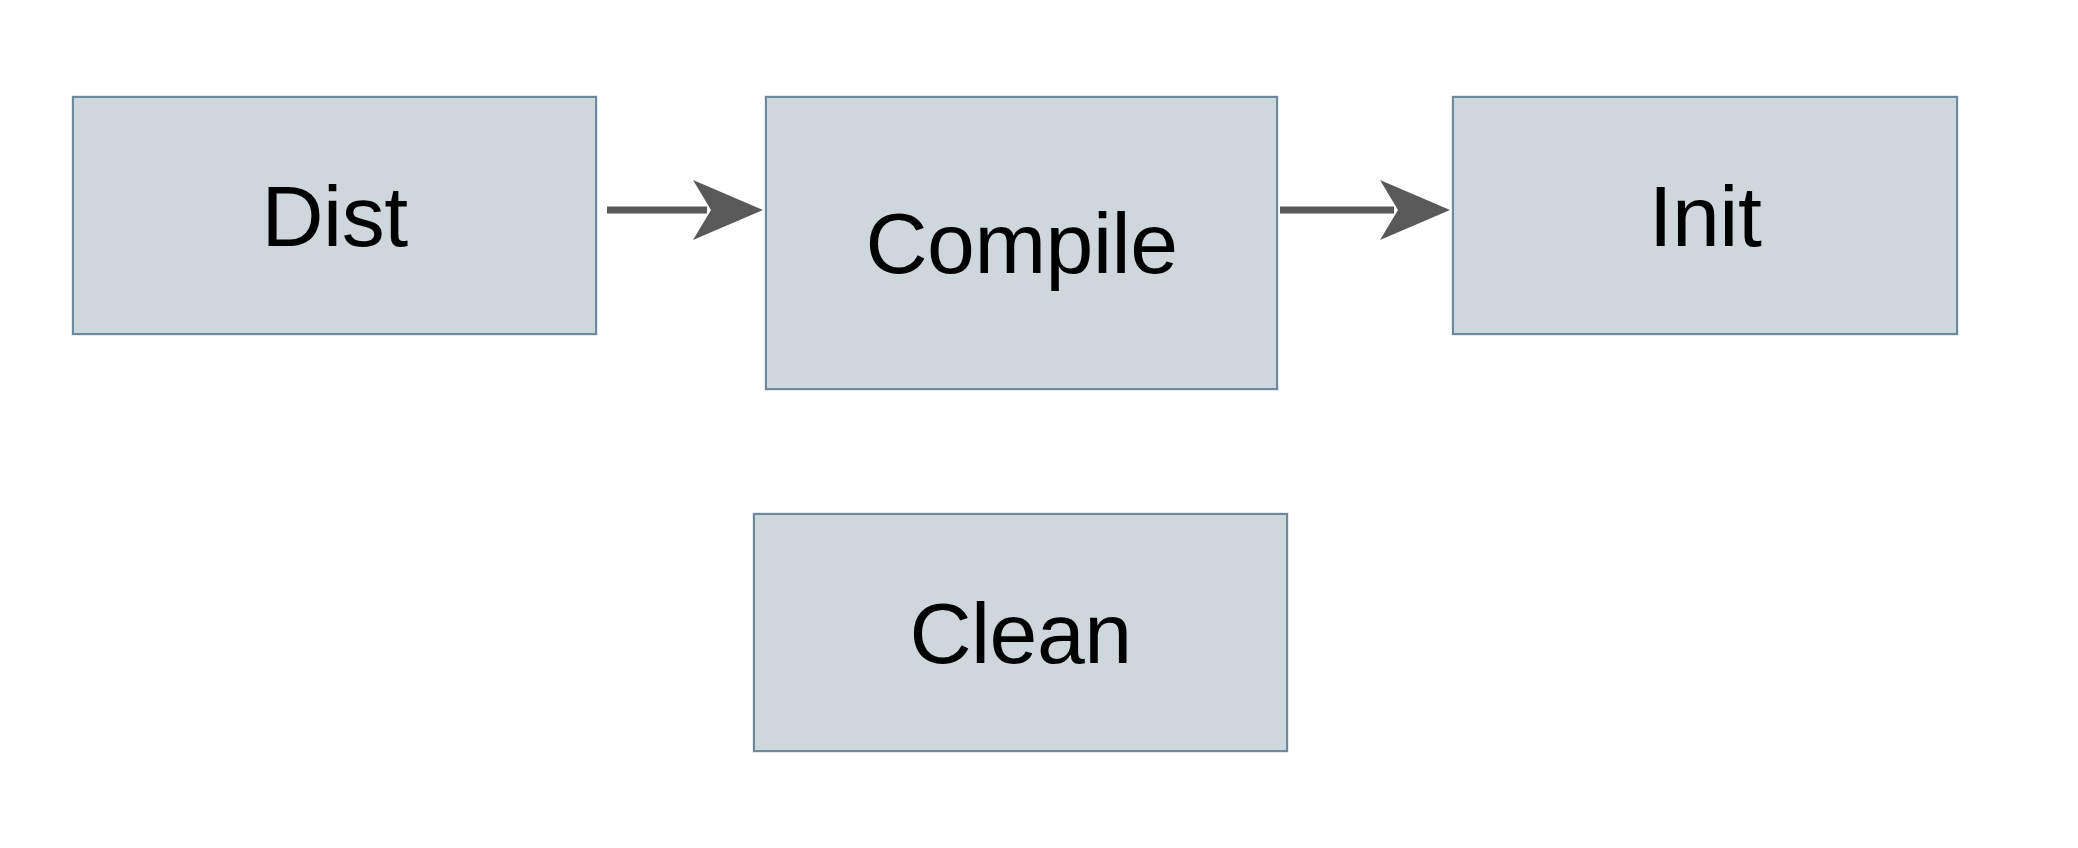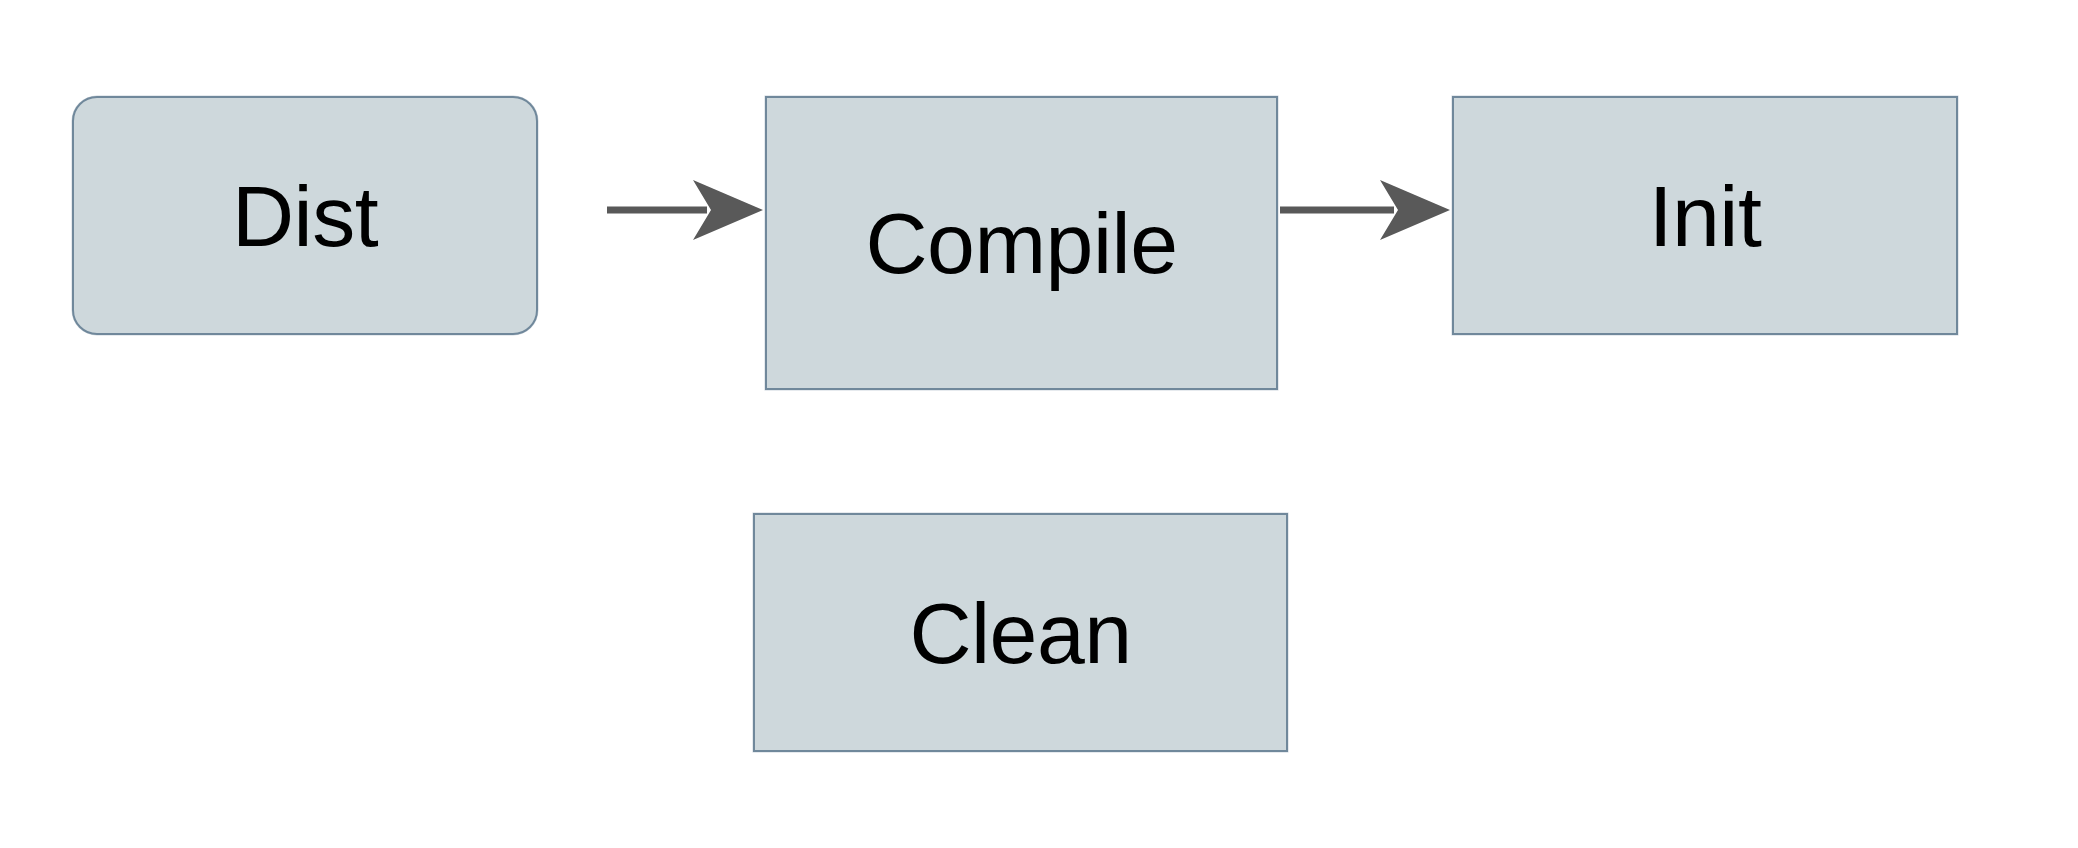--- a/index.html
+++ b/index.html
@@ -36,21 +36,21 @@
     font-size: 86px;
     line-height: 1;
     color: #000000;
     font-weight: 400;
     letter-spacing: -0.5px;
     white-space: nowrap;
     -webkit-font-smoothing: antialiased;
   }
 
   
-  #node-dist    { left: 72px;   top: 96px;  width: 466px; height: 239px; border-radius: 25px; }
+  #node-dist    { left: 72px;   top: 96px;  width: 525px; height: 239px; }
   #node-compile { left: 765px;  top: 96px;  width: 513px; height: 294px; }
   #node-init    { left: 1452px; top: 96px;  width: 506px; height: 239px; }
   #node-clean   { left: 753px;  top: 513px; width: 535px; height: 239px; }
 
   
   #edge-layer {
     position: absolute;
     left: 0;
     top: 0;
     width: 2078px;

